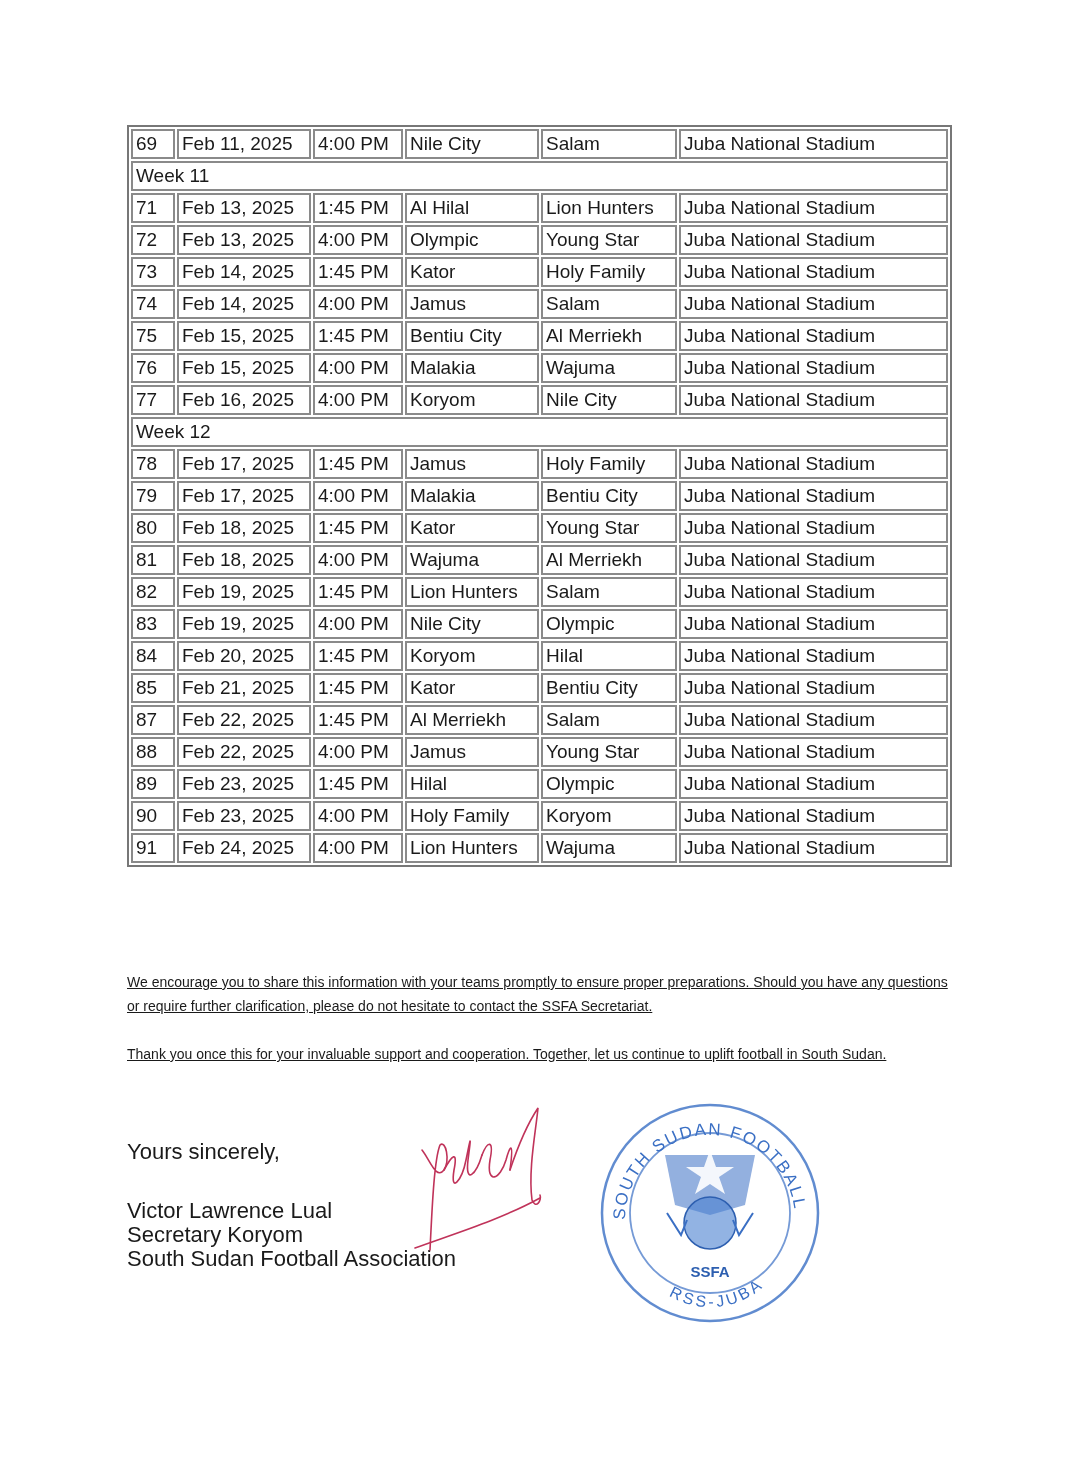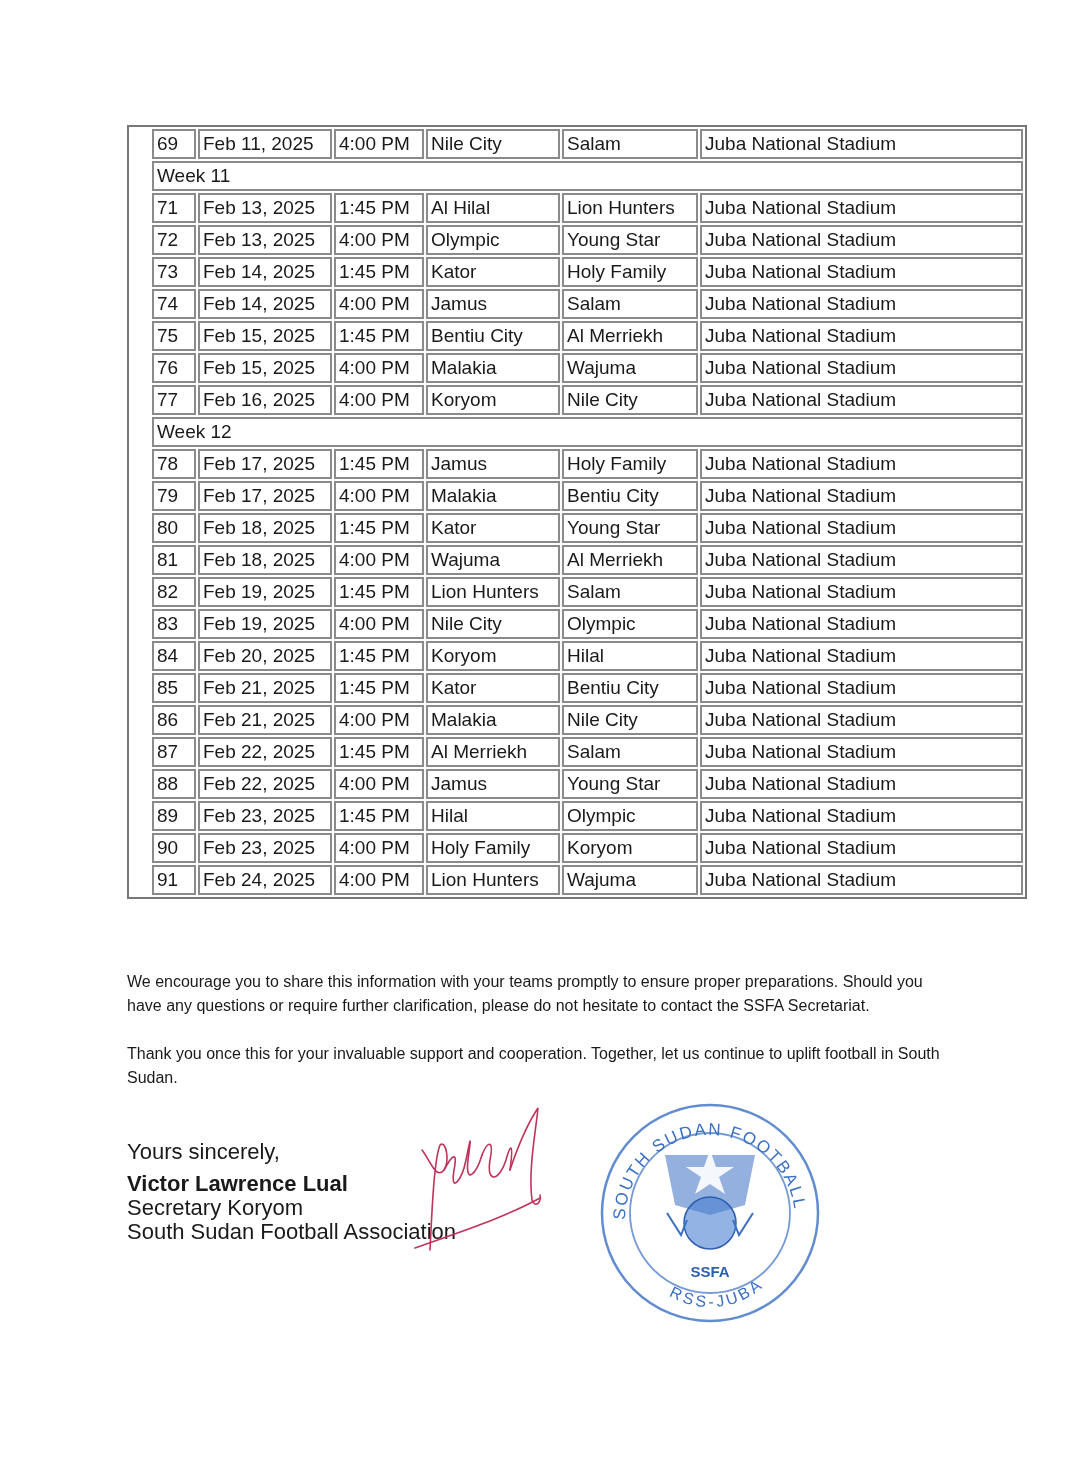--- a/index.html
+++ b/index.html
@@ -1,30 +1,30 @@
 <!DOCTYPE html>
 <html><head>
 <meta charset="utf-8">
 <style>
   html, body { margin:0; padding:0; background:#ffffff; }
   body { width:1080px; height:1475px; position:relative; overflow:hidden;
          font-family:"Liberation Sans", sans-serif; color:#1a1a1a; }
   .page { position:absolute; left:0; top:0; width:1080px; height:1475px; }
-  table.fixtures { position:absolute; left:127px; top:125px; width:900px;
+  table.fixtures { position:absolute; left:127px; top:125px; width:825px;
          border:2px solid #777; border-collapse:separate; border-spacing:2px;
-         font-size:19px;padding-left:21px; }
+         font-size:19px; }
   table.fixtures td { border:2px solid #8a8a8a; padding:0 3px; height:26px;
          line-height:26px; white-space:nowrap; }
   table.fixtures td.week { text-align:left; }
   col.c-no { width:44px; } col.c-date { width:134px; } col.c-time { width:90px; }
   col.c-home { width:134px; } col.c-away { width:136px; } col.c-venue { width:auto; }
-  .letter { position:absolute; left:127px; top:970px; width:830px; font-size:16px; line-height:24px; }
+  .letter { position:absolute; left:127px; top:970px; width:830px; font-size:14px; line-height:24px;text-decoration:underline; }
   .letter p { margin:0 0 24px 0; }
   .signoff { position:absolute; left:127px; top:1140px; font-size:22px; line-height:24px; }
-  .signoff .name { font-weight:bold; margin-top:8px; }
+  .signoff .name { font-weight:normal; margin-top:35px; }
   .signature { position:absolute; left:410px; top:1100px; width:160px; height:170px; }
   .stamp { position:absolute; left:595px; top:1095px; width:230px; height:230px; }
 </style>
 </head>
 <body>
 
 <div class="page">
 
   <table class="fixtures">
     <colgroup>
@@ -161,28 +161,20 @@
           <td>Koryom</td>
           <td>Hilal</td>
           <td>Juba National Stadium</td>
         </tr>
         <tr>
           <td>85</td>
           <td>Feb 21, 2025</td>
           <td>1:45 PM</td>
           <td>Kator</td>
           <td>Bentiu City</td>
-          <td>Juba National Stadium</td>
-        </tr>
-        <tr>
-          <td>86</td>
-          <td>Feb 21, 2025</td>
-          <td>4:00 PM</td>
-          <td>Malakia</td>
-          <td>Nile City</td>
           <td>Juba National Stadium</td>
         </tr>
         <tr>
           <td>87</td>
           <td>Feb 22, 2025</td>
           <td>1:45 PM</td>
           <td>Al Merriekh</td>
           <td>Salam</td>
           <td>Juba National Stadium</td>
         </tr>

